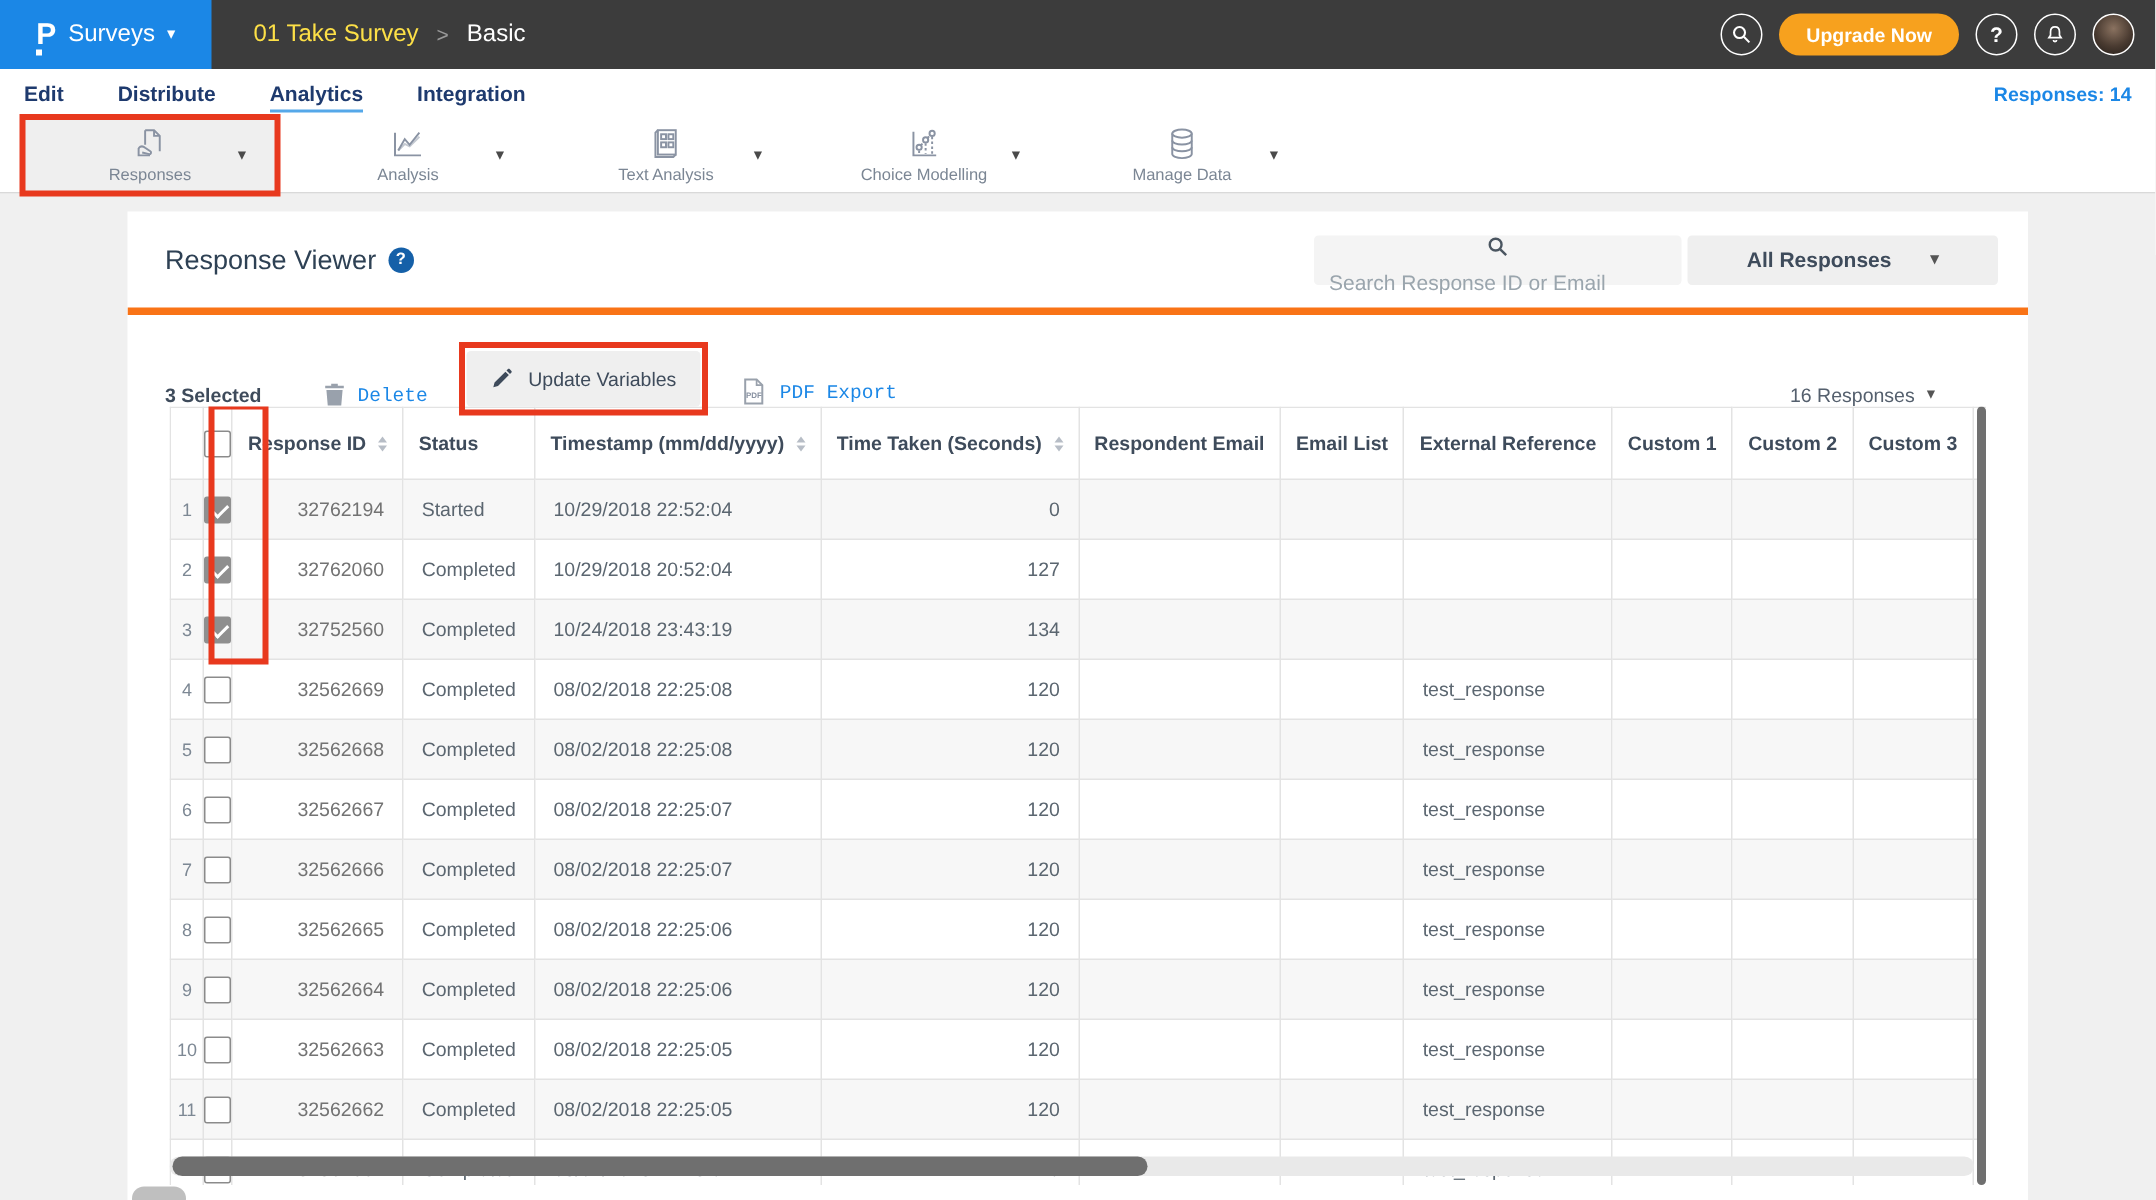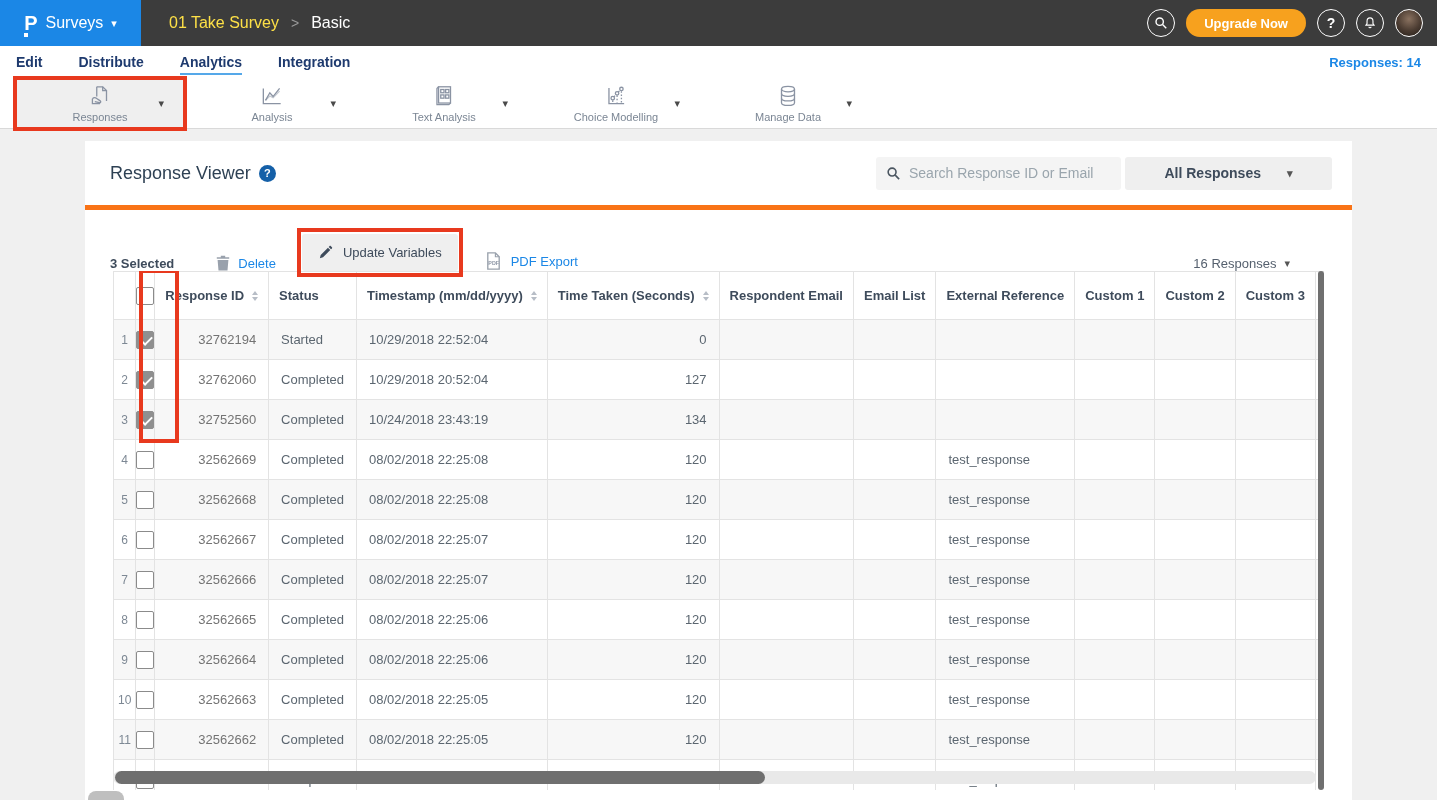--- a/index.html
+++ b/index.html
@@ -39,32 +39,32 @@
   .tool-label { font-size:11px; color:#7b8694; margin-top:2px; }
   .tool-caret { position:absolute; right:22px; top:50%; transform:translateY(-50%); color:#4a4a4a; font-size:11px; }
   .annotation { position:absolute; border:4px solid #e8391e; pointer-events:none; z-index:30; }
   .tool-item .annotation { inset:-2px -1px -3px -1px; }
 
   
   .card { margin:12px 85px 0 85px; height:659px; background:#fff; overflow:hidden; }
   .card-header { height:64px; display:flex; align-items:center; padding:0 20px 0 25px; }
   .page-title { font-size:18px; color:#2e4154; }
   .help-badge { width:17px; height:17px; border-radius:50%; background:#1560a8; color:#fff; font-size:11px; font-weight:bold; display:inline-flex; align-items:center; justify-content:center; margin-left:8px; cursor:pointer; }
-  .search-box { margin-left:auto; width:245px; height:33px; background:#f4f4f4; border-radius:3px; display:flex; align-items:center; padding:0 10px; gap:8px; }
+  .search-box { margin-left:auto; width:245px; height:33px; background:#f4f4f4; border-radius:3px; display:flex; align-items:center; padding:0 10px; gap:8px;flex-direction:column; }
   .search-box input { border:none; outline:none; background:transparent; font-size:14px; color:#3e4b5b; width:100%; font-family:"Liberation Sans",sans-serif; }
   .search-box input::placeholder { color:#9aa5ad; }
   .filter-dd { margin-left:4px; width:207px; height:33px; background:#efefef; border-radius:3px; display:flex; align-items:center; justify-content:center; gap:26px; font-size:14px; font-weight:bold; color:#3e4b5b; cursor:pointer; }
   .filter-dd .caret { color:#555; }
 
   
   .action-bar { height:66px; display:flex; align-items:flex-end; padding:16px 20px 0 25px; border-top:5px solid #f97316; }
   .selected-count { font-size:13px; font-weight:bold; color:#3e4b5b; }
   .act { display:flex; align-items:center; gap:8px; cursor:pointer; }
   .act-delete { margin-left:42px; }
-  .act-link { color:#1b87e6; font-size:13px; }
+  .act-link { color:#1b87e6; font-size:13px;font-family:Liberation Mono, monospace; }
   .uv-btn { position:relative; margin-left:26px; background:#efefef; border:none; border-radius:3px; height:37px; padding:0 16px; display:flex; align-items:center; gap:10px; font-size:13px; color:#3e4b5b; font-family:"Liberation Sans",sans-serif; cursor:pointer; }
   .uv-btn .annotation { inset:-6px -5px -6px -5px; }
   .act-pdf { margin-left:26px; }
   .page-size-dd { margin-left:auto; margin-right:42px; display:flex; align-items:center; gap:8px; font-size:13px; color:#55606e; cursor:pointer; }
   .page-size-dd .caret { color:#555; }
 
   
   .table-wrap { position:relative; margin:0 28px; height:519px; overflow:hidden; }
   table { border-collapse:collapse; table-layout:fixed; }
   th, td { border:1px solid #e3e3e3; font-weight:normal; overflow:hidden; white-space:nowrap; }

